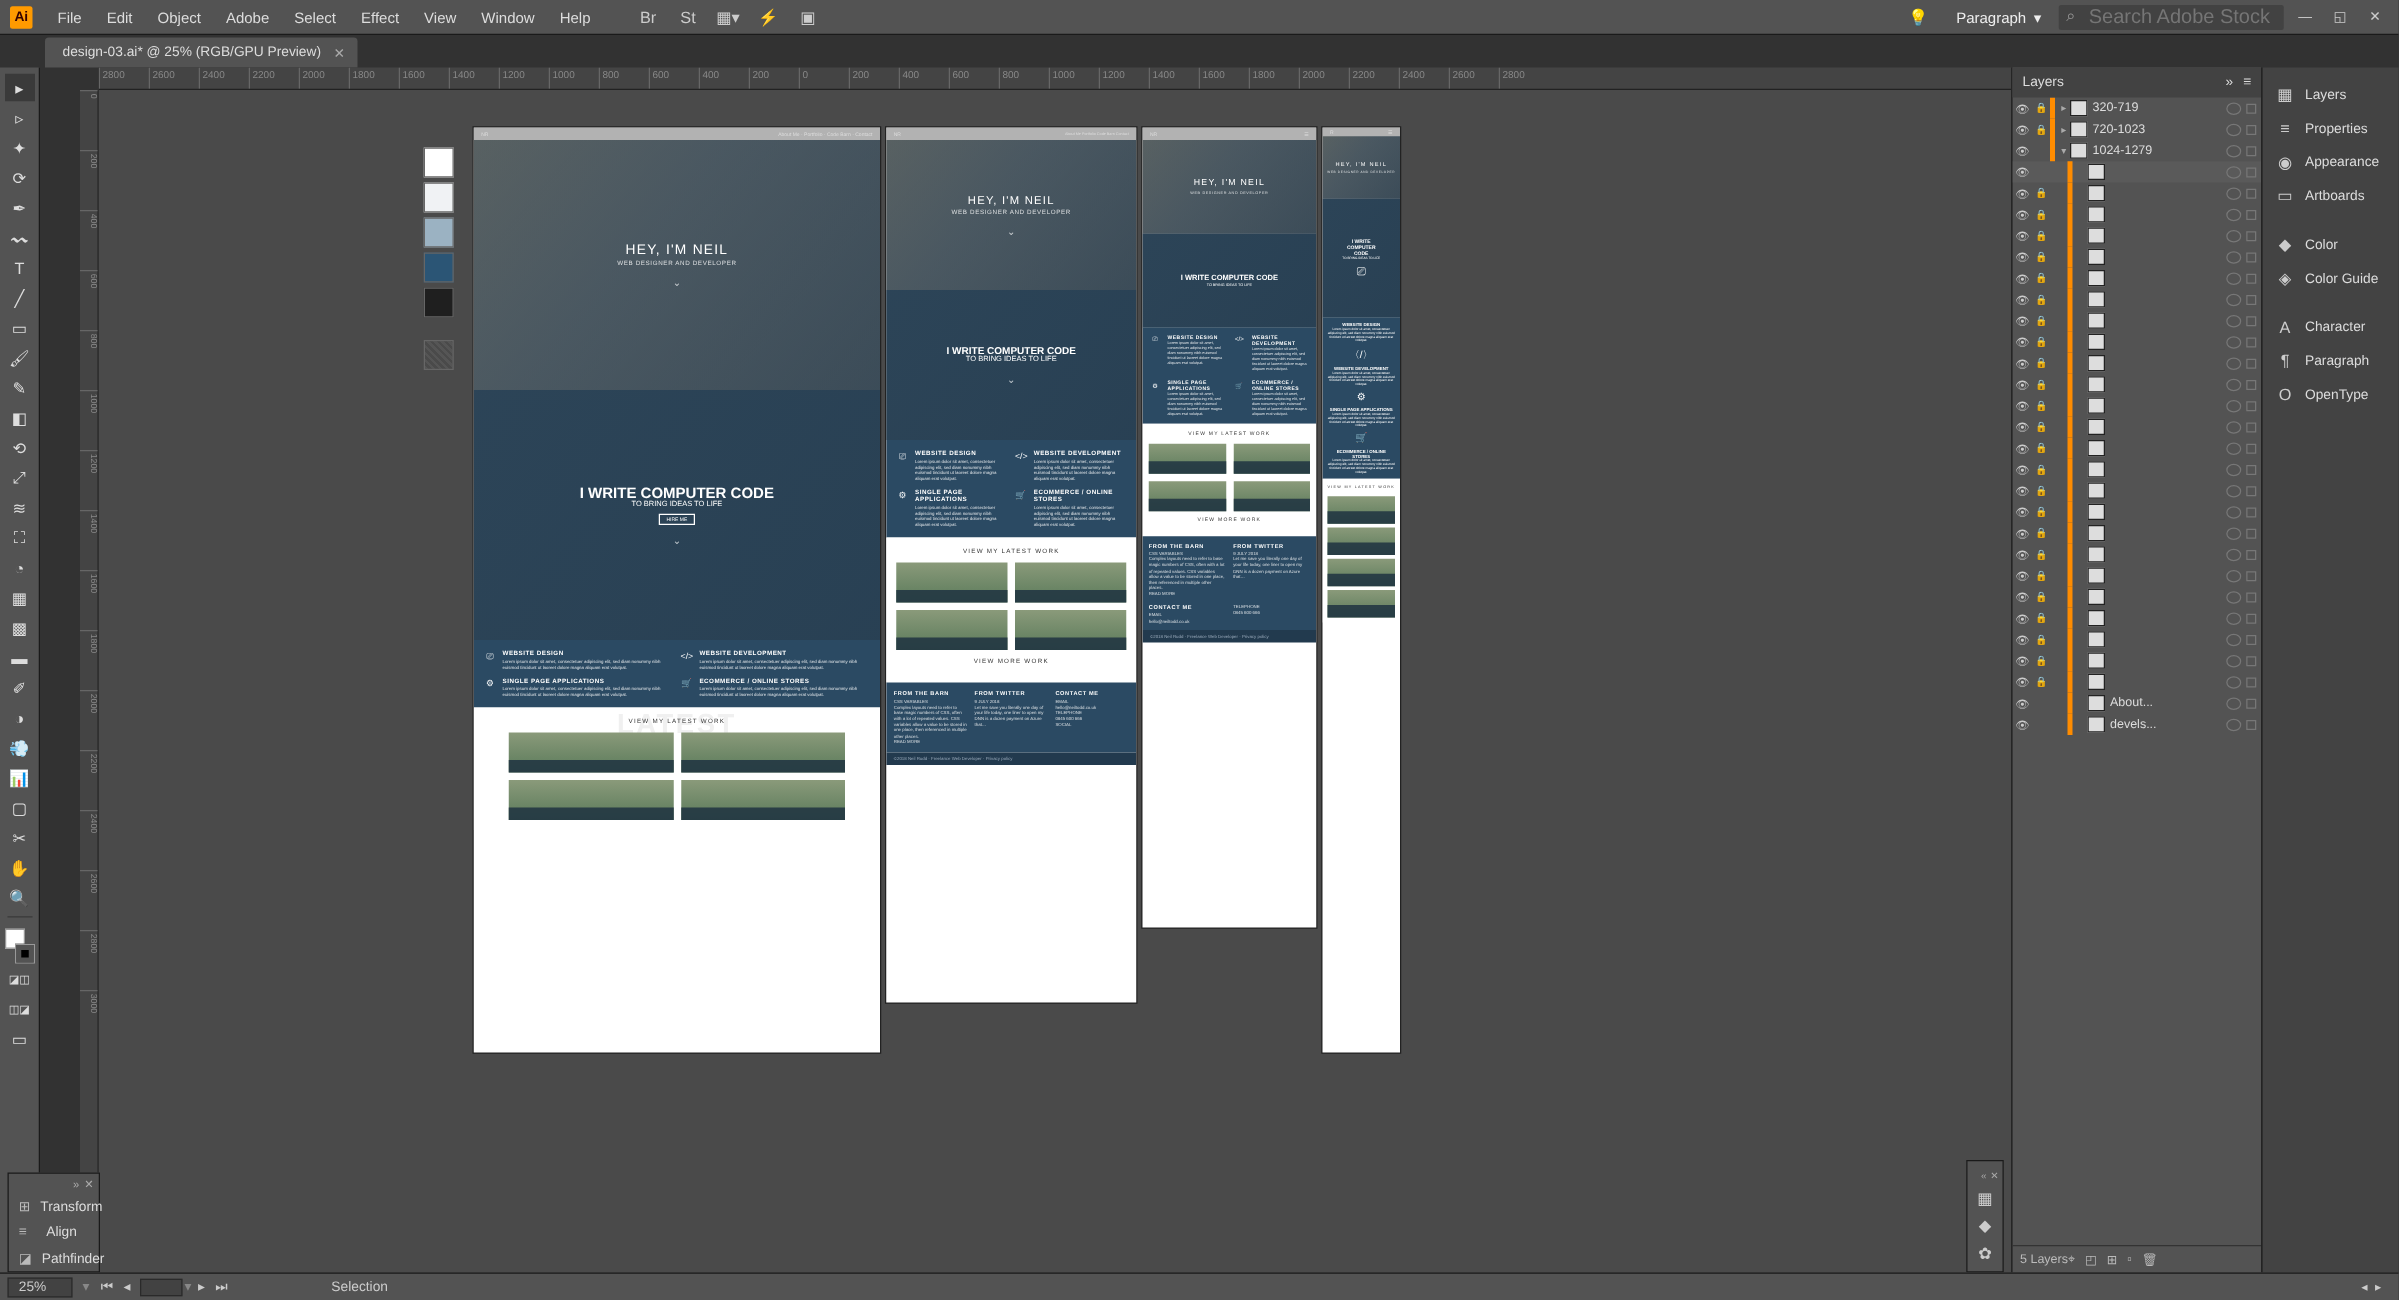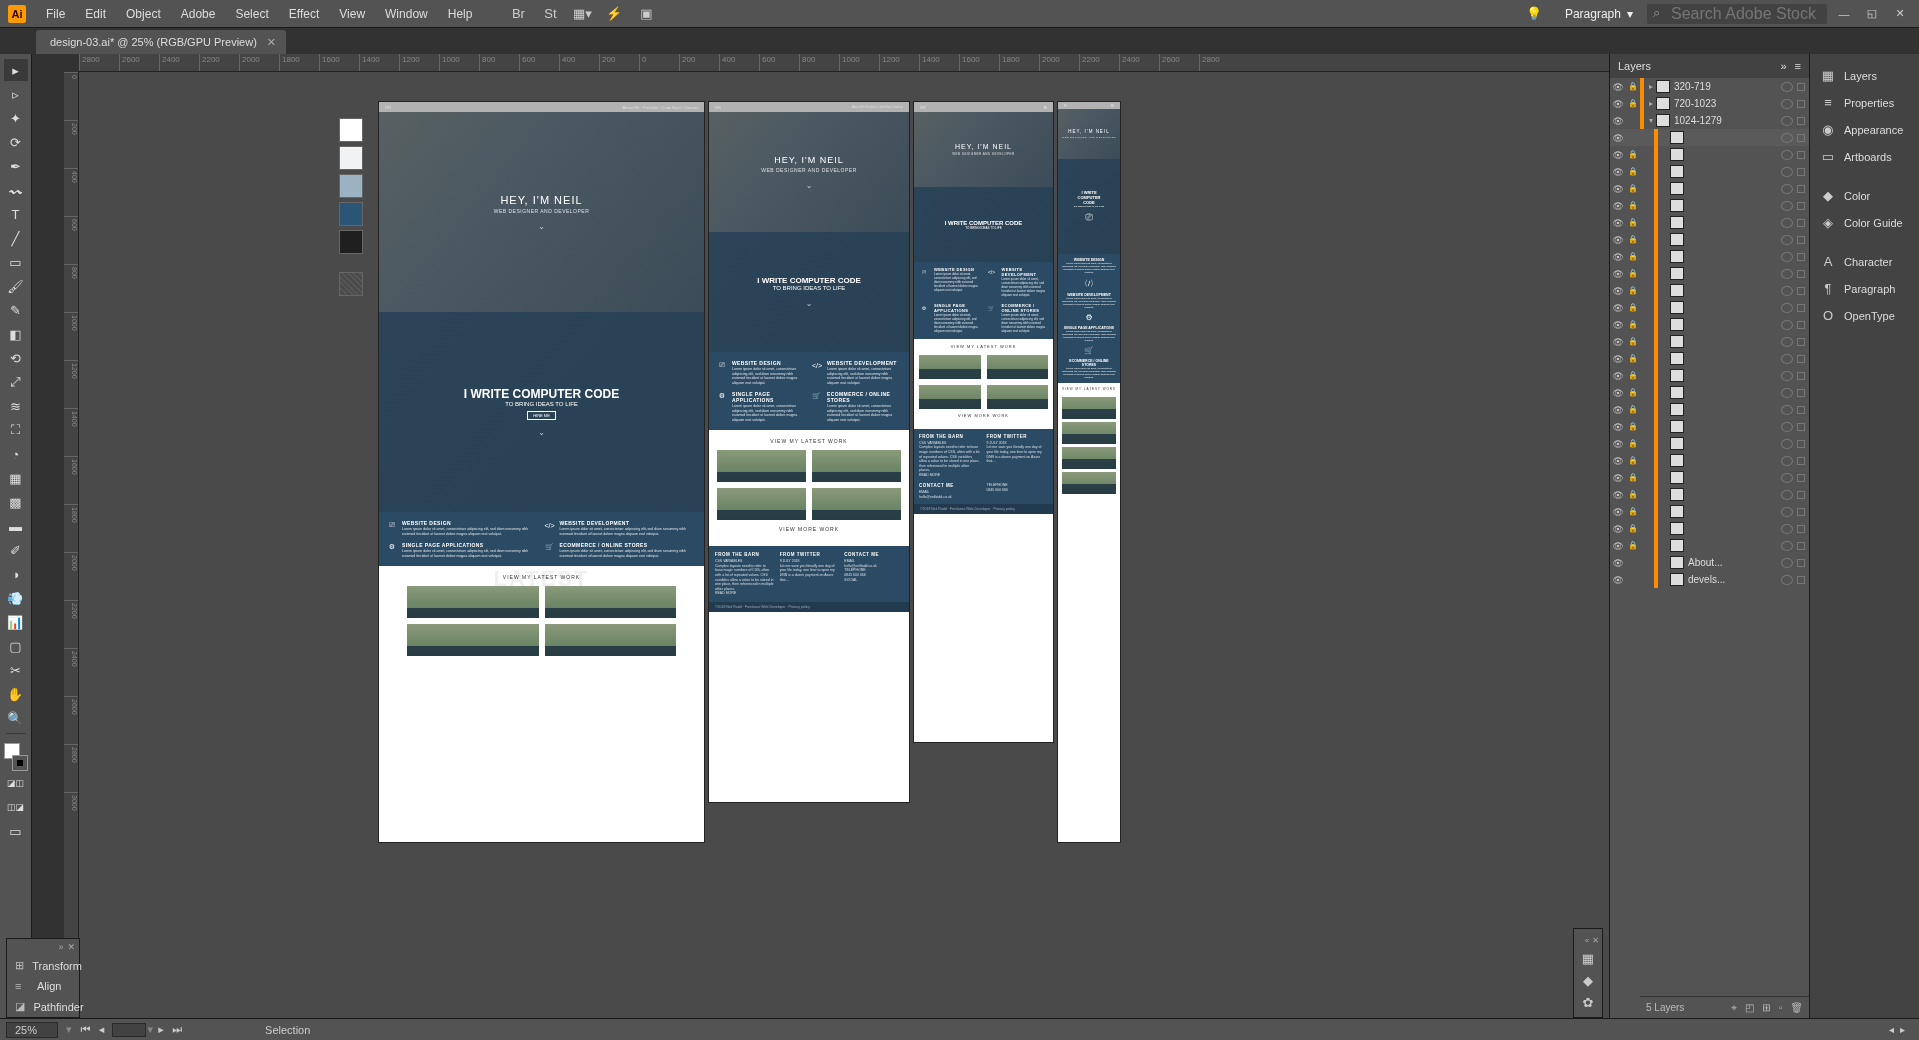--- a/index.html
+++ b/index.html
@@ -82,21 +82,21 @@
 .layer-row .vis { width: 16px; text-align: center; color: #ccc; font-size: 9px; }
 .layer-row .lock { width: 14px; text-align: center; color: #888; font-size: 8px; }
 .layer-row .edge { width: 4px; height: 100%; background: #ff8c00; margin-right: 2px; }
 .layer-row .edge.child { margin-left: 14px; }
 .layer-row .exp { width: 10px; text-align: center; color: #aaa; font-size: 8px; }
 .layer-row .thumb { width: 14px; height: 13px; background: #ddd; border: 1px solid #222; margin-right: 4px; }
 .layer-row .name { flex: 1; color: #ddd; white-space: nowrap; overflow: hidden; text-overflow: ellipsis; }
 .layer-row .targ { width: 12px; height: 10px; border: 1px solid #777; border-radius: 50%; margin-left: 4px; }
 .layer-row .box { width: 8px; height: 8px; border: 1px solid #777; margin-left: 4px; }
 .layer-row.sel { background: #5a5a5a; }
-.layers-foot { height: 22px; display: flex; align-items: center; justify-content: space-between; padding: 0 6px; border-top: 1px solid #333; font-size: 10px; color: #bbb; margin-left: 30px; }
+.layers-foot { height: 22px; display: flex; align-items: center; padding: 0 6px; border-top: 1px solid #333; font-size: 10px; color: #bbb; }
 .layers-foot .icons { display: flex; gap: 8px; }
 
 
 .float-bl { position: absolute; left: 6px; bottom: 22px; width: 74px; background: #535353; border: 1px solid #1a1a1a; z-index: 20; }
 .float-bl .hdr { height: 16px; display: flex; justify-content: flex-end; padding: 0 4px; align-items: center; gap: 4px; color: #aaa; font-size: 9px; }
 .float-bl .item { display: flex; align-items: center; gap: 8px; padding: 4px 8px; font-size: 11px; color: #ddd; }
 .float-bl .item .ic { width: 14px; font-size: 11px; color: #bbb; }
 
 
 .float-br { position: absolute; right: 316px; bottom: 22px; width: 30px; background: #535353; border: 1px solid #1a1a1a; z-index: 20; padding: 4px 0; }

